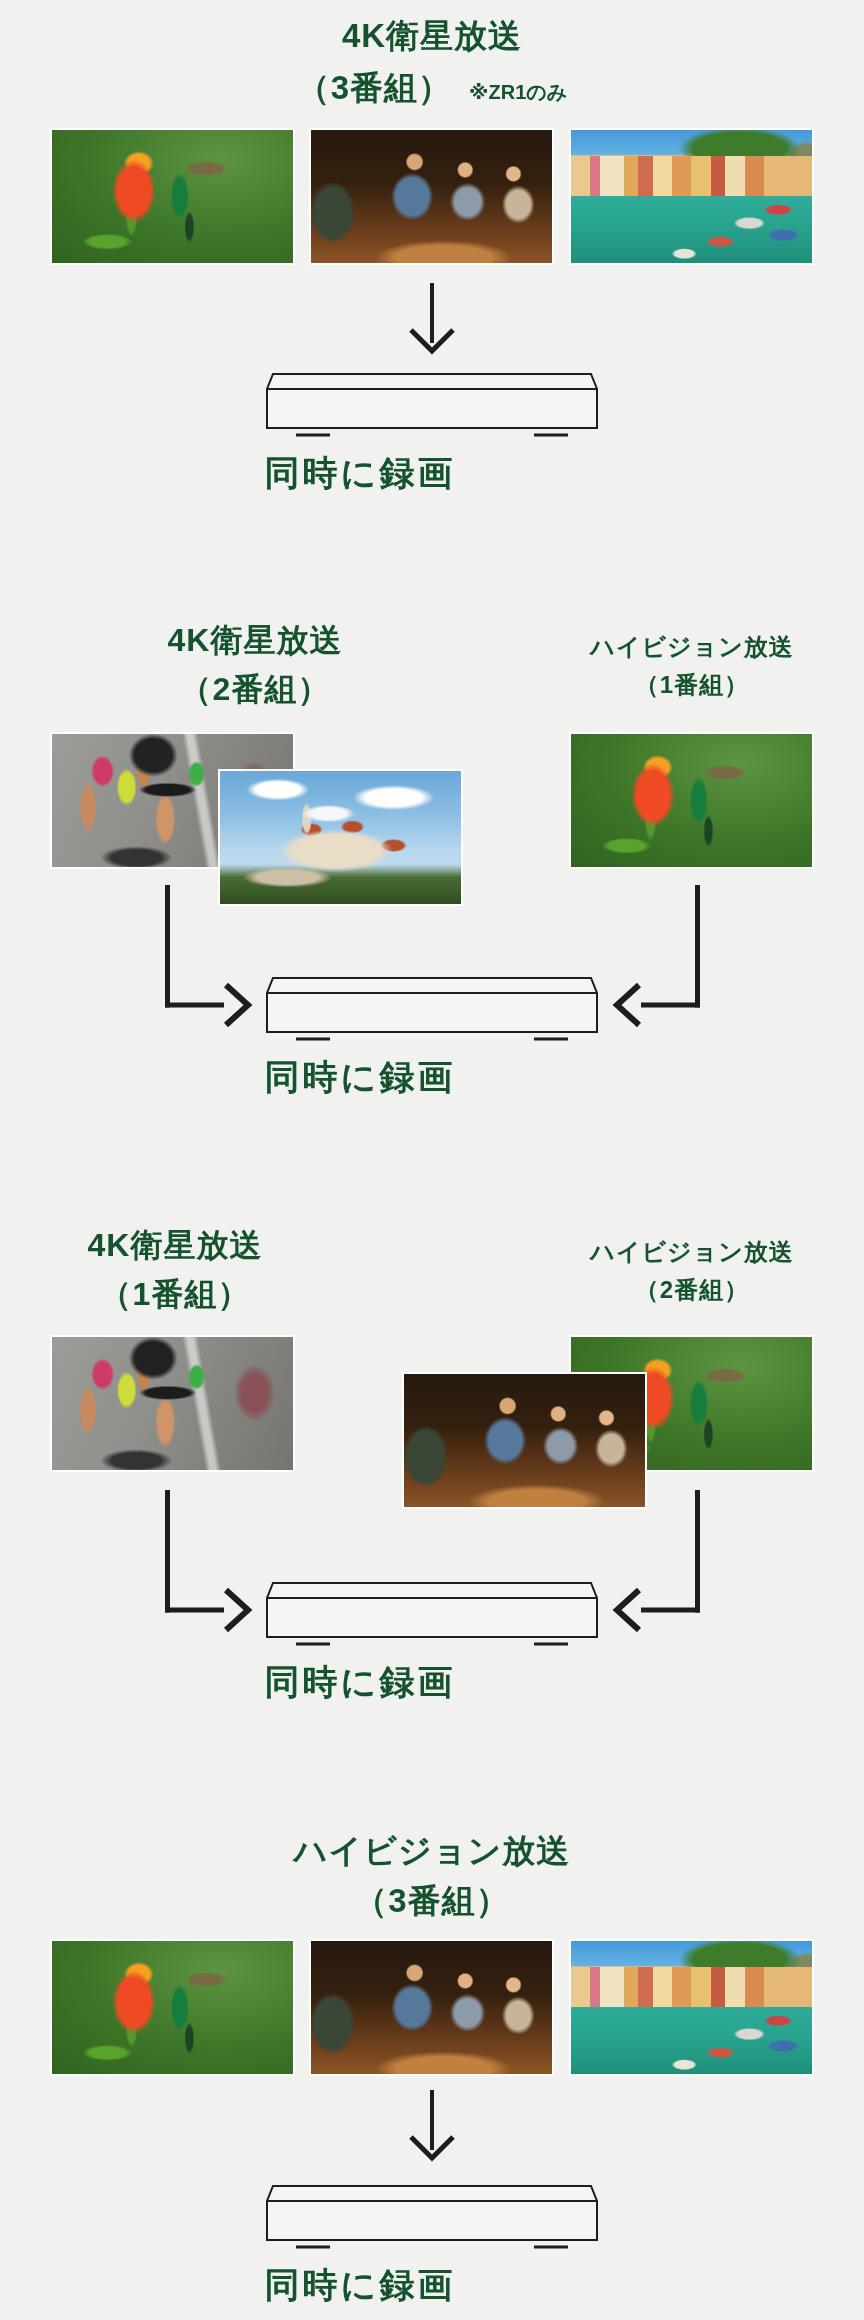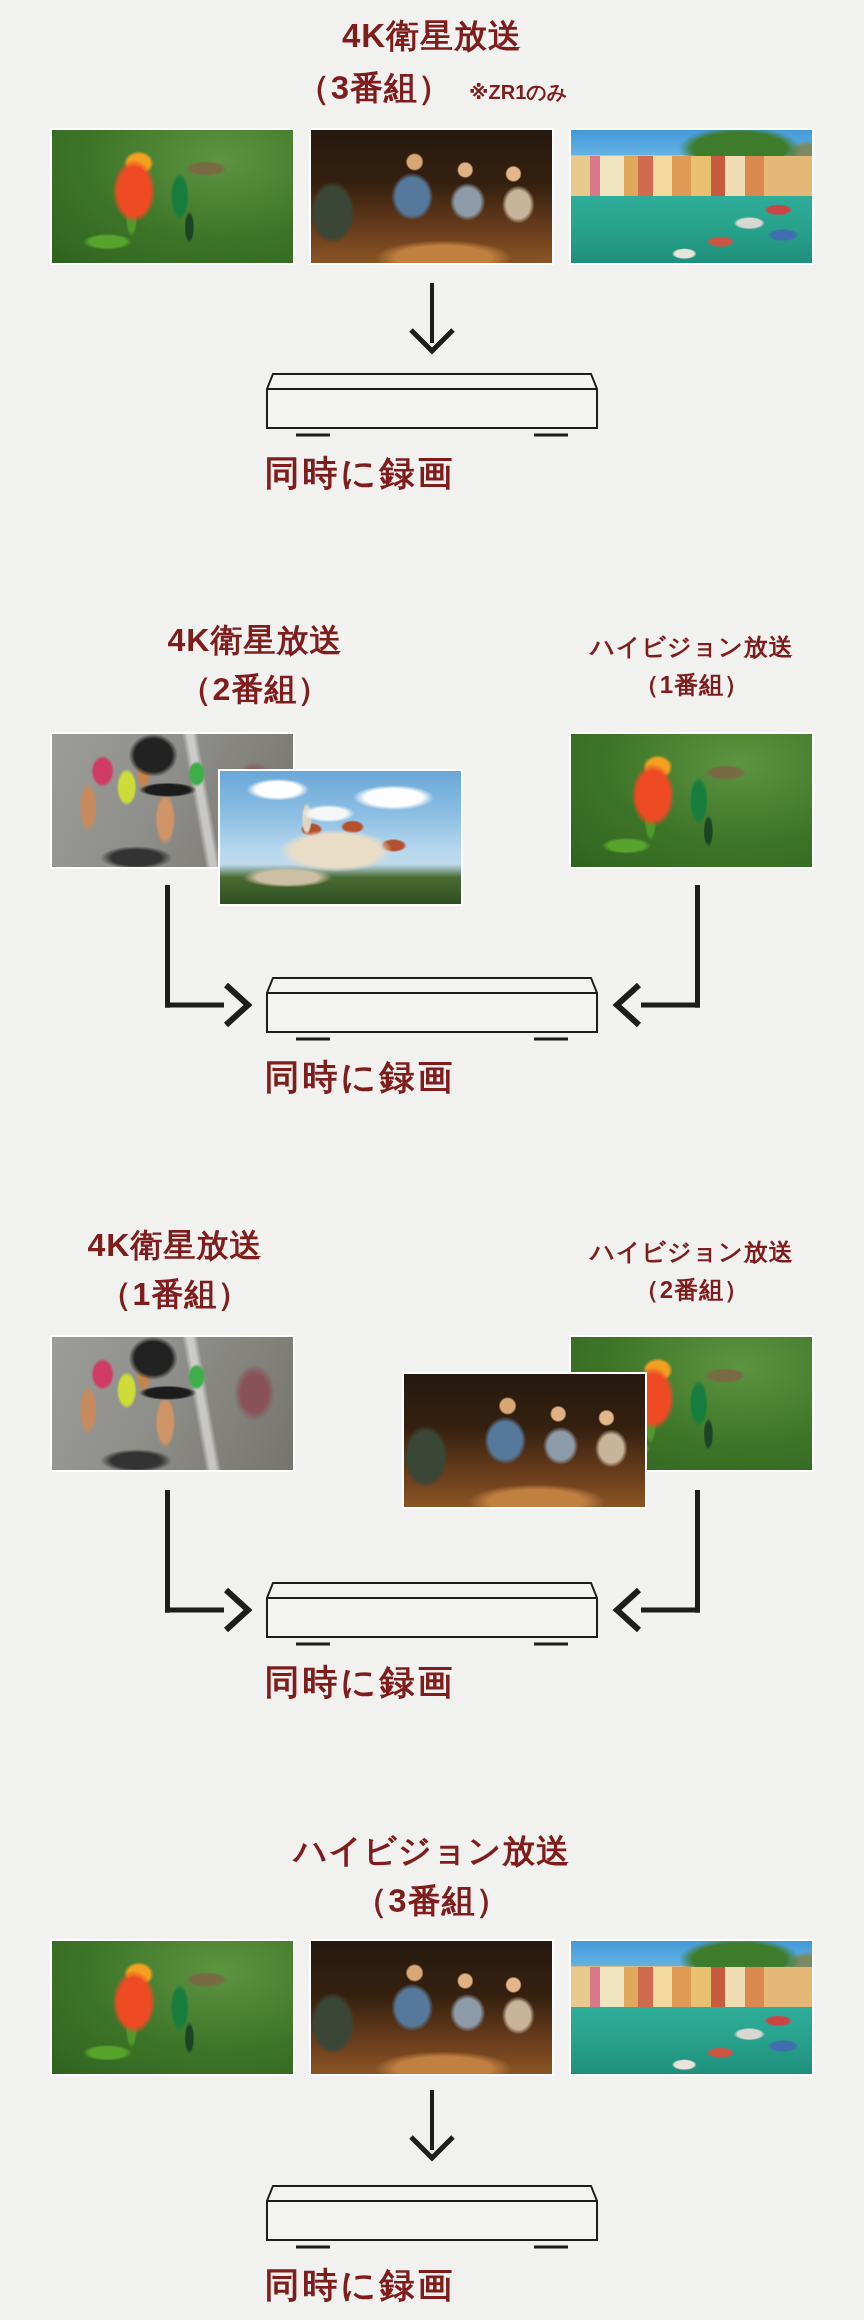--- a/index.html
+++ b/index.html
@@ -1,18 +1,18 @@
 <!DOCTYPE html>
 <html><head>
 <meta charset="utf-8">
 <style>
   html,body{margin:0;padding:0;}
   .canvas{
     position:relative;width:864px;height:2320px;background:#f1f1f0;
-    font-family:"Liberation Sans","DejaVu Sans",sans-serif;color:#7f1d1d;overflow:hidden;
+    font-family:"Liberation Sans","DejaVu Sans",sans-serif;color:#14532d;overflow:hidden;
   }
   .title{position:absolute;text-align:center;font-weight:700;letter-spacing:1px;}
   .title-main{left:0;width:864px;top:10px;font-size:33px;line-height:52px;}
   .title-main4{left:0;width:864px;top:1826px;font-size:33px;line-height:50px;}
   .l2row{display:flex;align-items:baseline;justify-content:center;}
   .note{font-size:20px;margin-left:17px;letter-spacing:0;}
   .side-title{position:absolute;text-align:center;font-weight:700;}
   .big-side{font-size:32px;line-height:49px;letter-spacing:1px;}
   .small-side{font-size:24px;line-height:38px;letter-spacing:1px;}
   .s2l{left:50px;width:410px;top:616px;}

